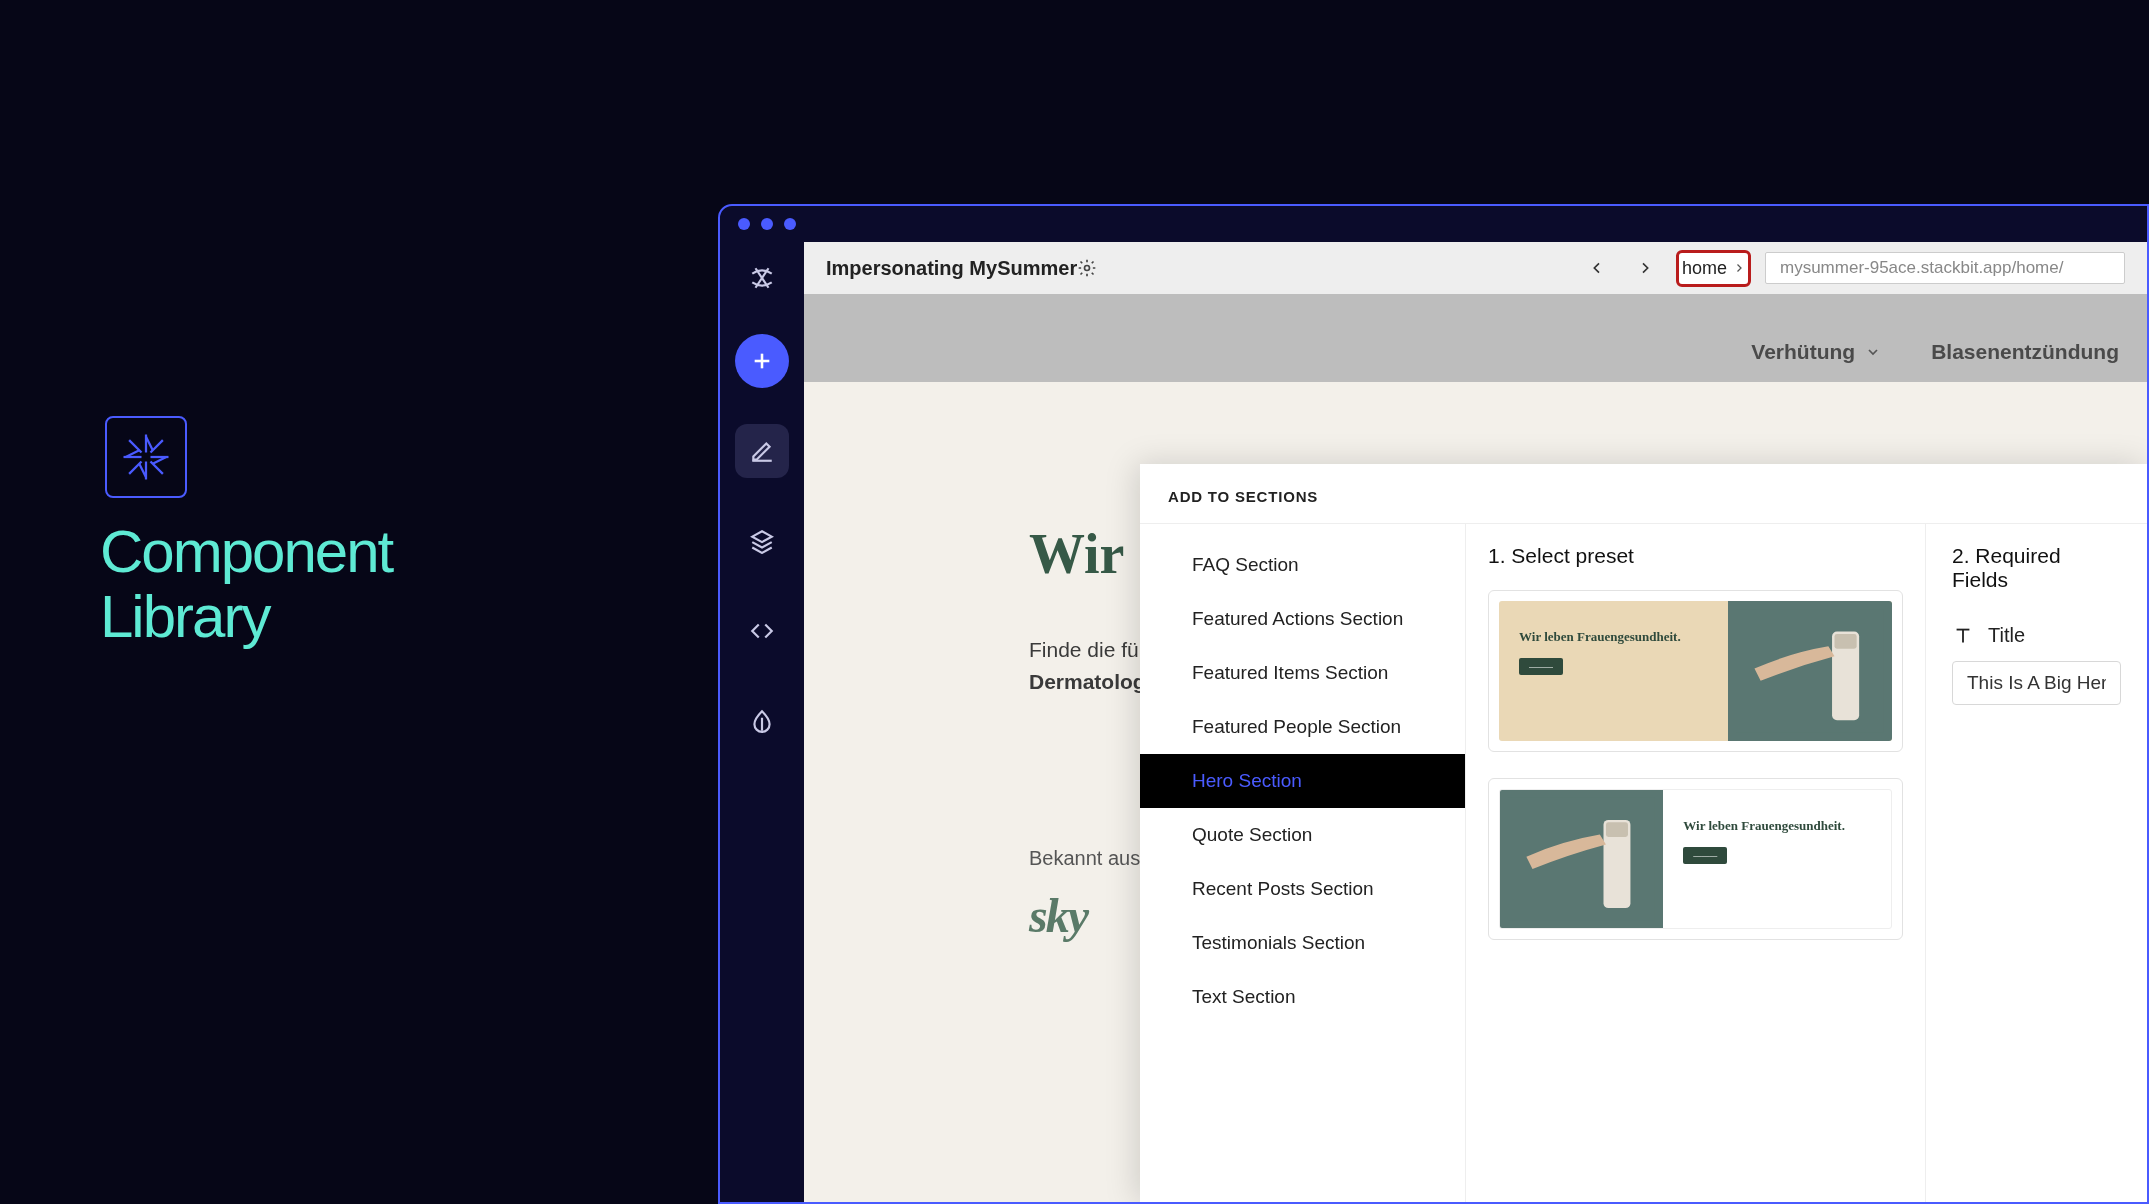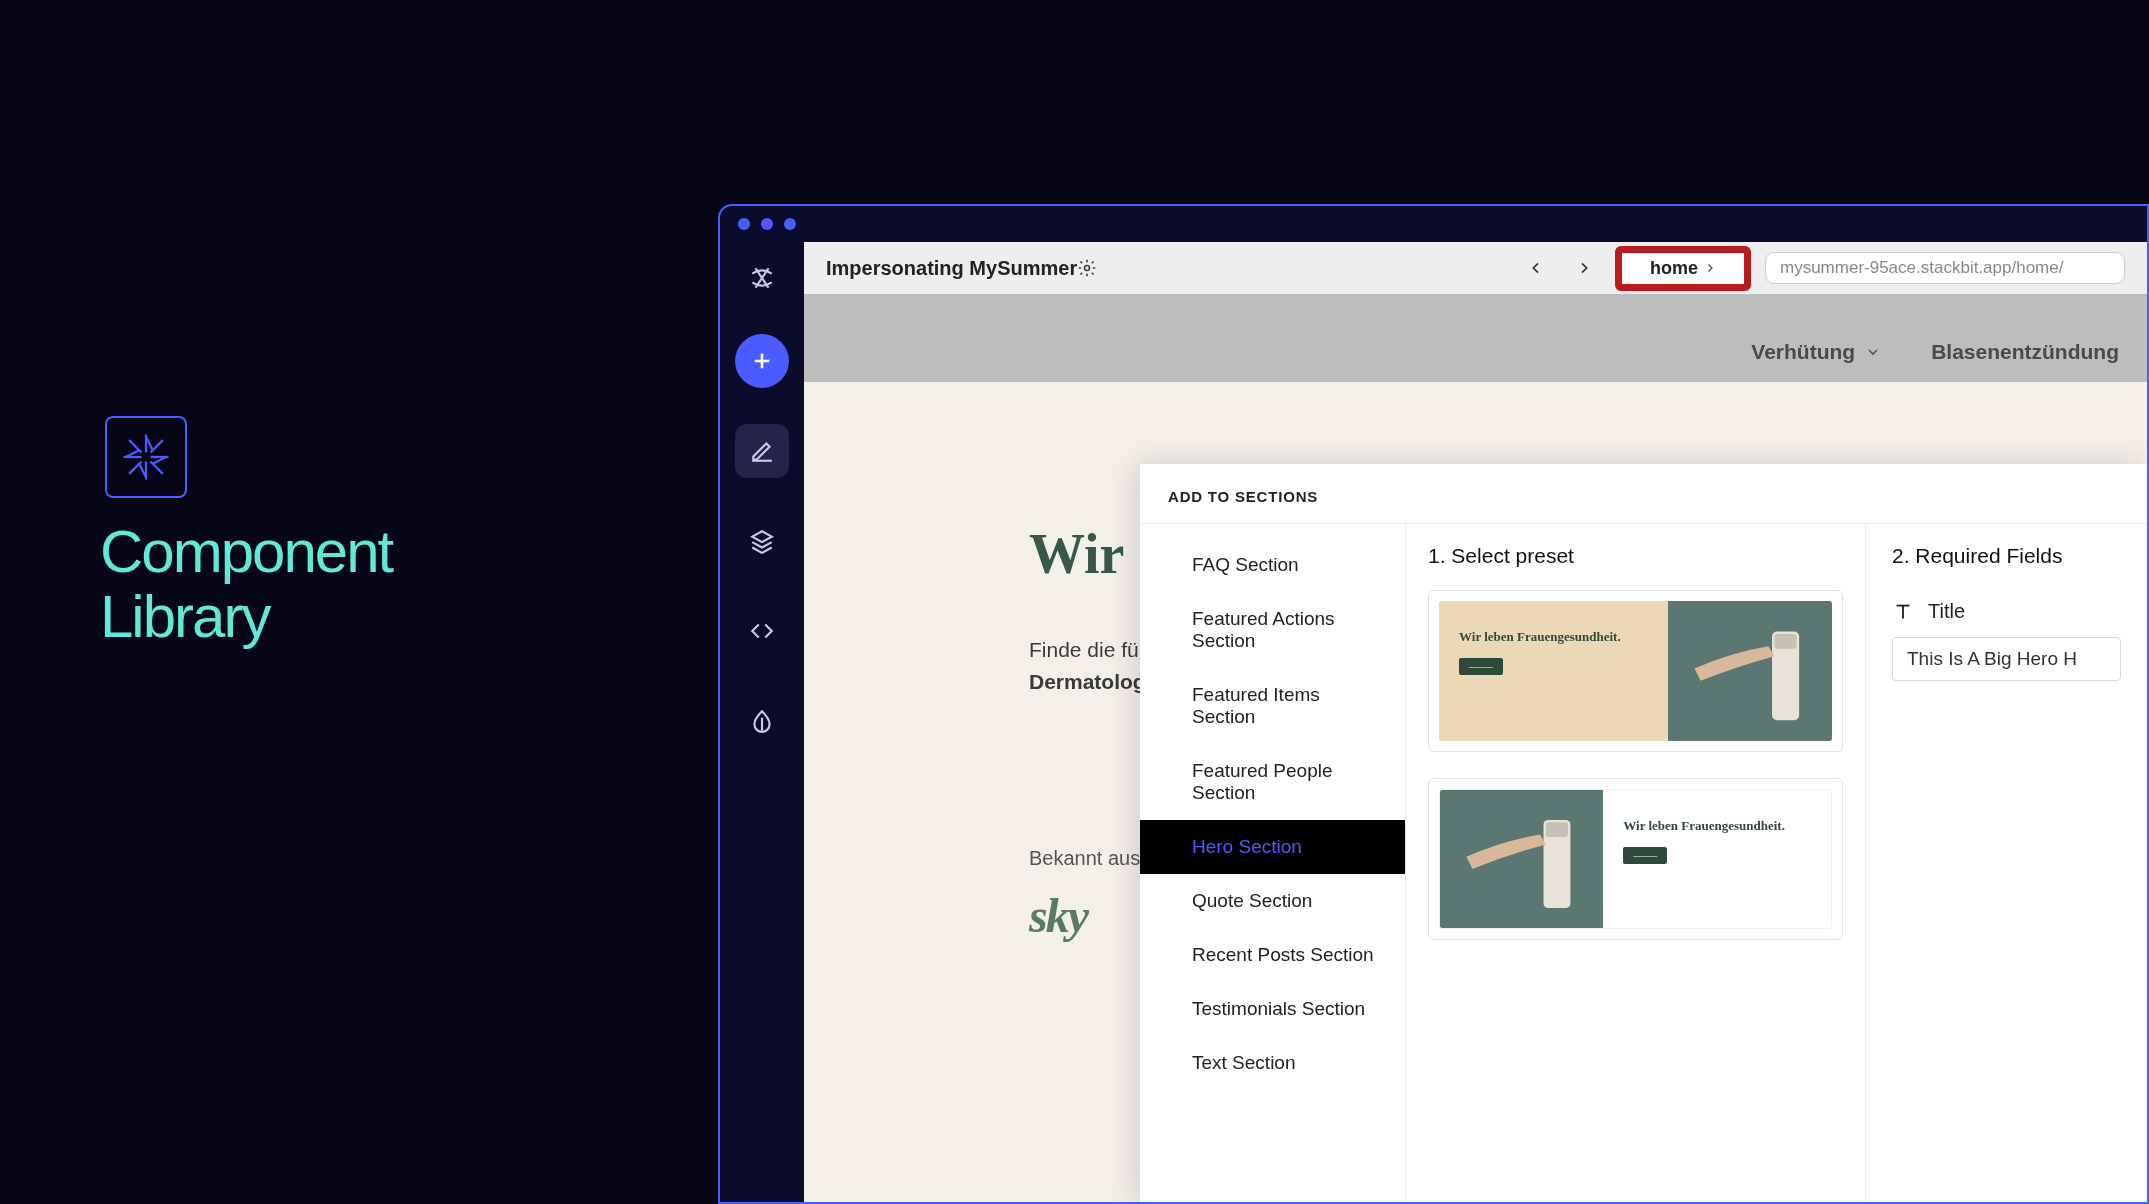--- a/index.html
+++ b/index.html
@@ -108,25 +108,25 @@
   font-size: 20px;
 }
 .impersonating { font-weight: 600; display: flex; align-items: center; }
 .gear-icon { width: 20px; height: 20px; color: #444; }
 .spacer { flex: 1; }
 .nav-arrow {
   width: 34px; height: 34px; border-radius: 6px;
   display:flex;align-items:center;justify-content:center;
 }
 .crumb-pill {
-  background: #fff; border: 7px solid #b91c1c; border-radius: 6px;
-  padding: 5px 28px; font-size: 18px; display:flex;align-items:center;gap:6px;font-weight:bold;
+  background: #fff; border: 3px solid #b91c1c; border-radius: 6px;
+  padding: 5px 3px; font-size: 18px; display:flex;align-items:center;gap:6px;
 }
 .url-pill {
-  background: #fff; border: 1px solid #ccc; border-radius: 9px;
+  background: #fff; border: 1px solid #ccc; border-radius: 2px;
   padding: 5px 14px; font-size: 17px; color: #888; min-width: 360px;
 }
 
 
 .site-nav {
   height: 116px;
   display: flex;
   align-items: center;
   justify-content: flex-end;
   gap: 50px;
@@ -196,21 +196,21 @@
   color: #222;
 }
 .modal-body {
   flex: 1;
   display: flex;
   border-top: 1px solid #eee;
 }
 
 
 .sections-col {
-  width: 266px;
+  width: 326px;
   border-right: 1px solid #eee;
   overflow: hidden;
   padding-top: 14px;
 }
 .section-item {
   padding: 16px 28px 16px 52px;
   font-size: 19px;
   color: #222;
   cursor: pointer;
 }

